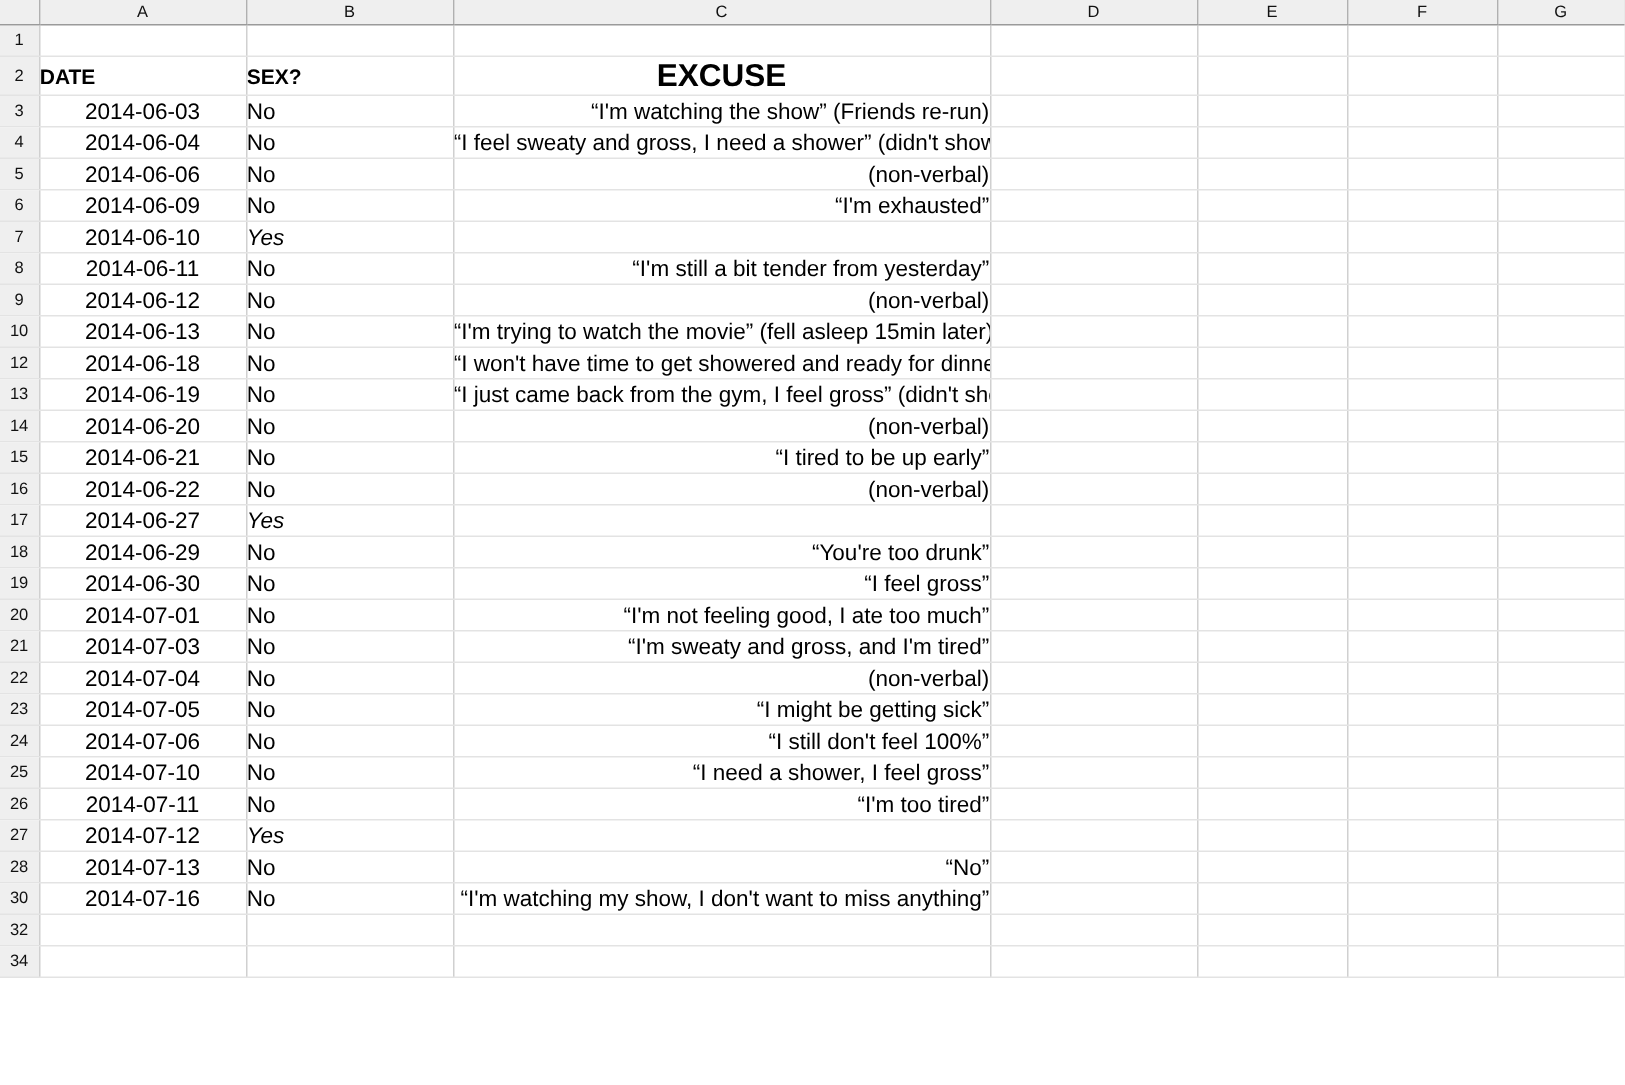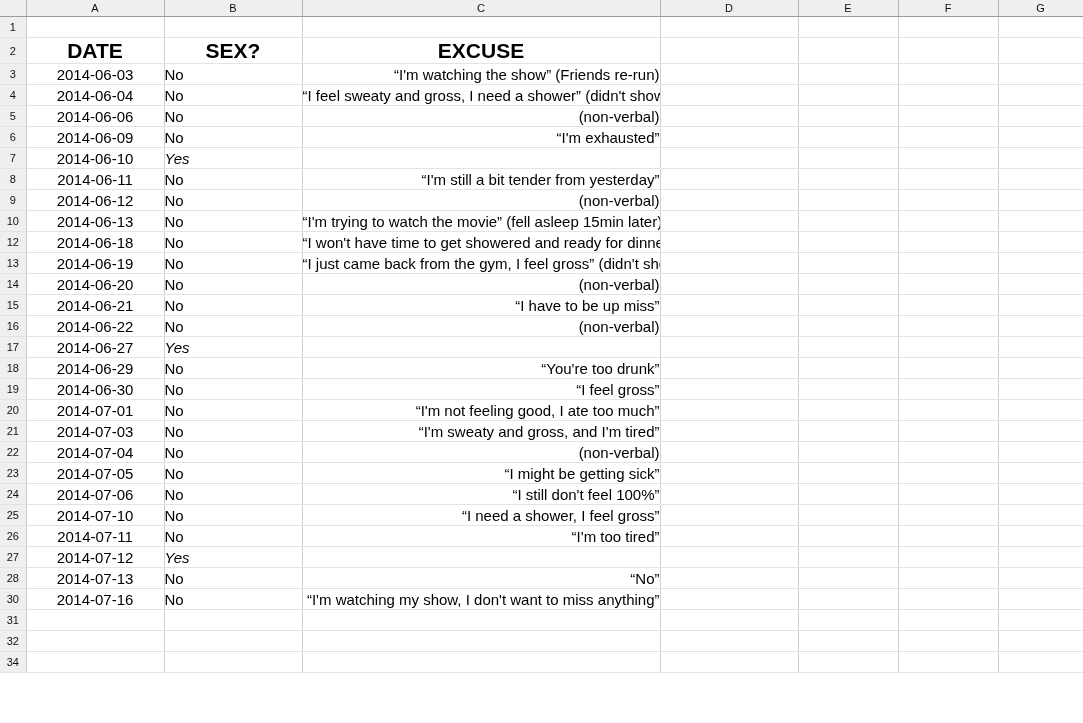--- a/index.html
+++ b/index.html
@@ -62,23 +62,23 @@
   .c-c { width: 358px; text-align: right; }
   .c-d { width: 138px; }
   .c-e { width: 100px; }
   .c-f { width: 100px; }
   .c-g { width: 85px; }
 
   tr.r-normal td { height: 20px; }
   tr.r-title td { height: 25px; }
 
   td.title-cell {
-    font-size: 21px;
+    font-size: 14px;
     font-weight: bold;
-    text-align: center;
+    text-align: left;
     margin-top: 20px;
   }
   td.title-c {
     font-size: 21px;
     font-weight: bold;
     text-align: center;
     margin-top: 30px;
   }
   .italic { font-style: italic; }
 </style>
@@ -236,21 +236,21 @@
         <td class="cell c-c">(non-verbal)</td>
         <td class="cell c-d"></td>
         <td class="cell c-e"></td>
         <td class="cell c-f"></td>
         <td class="cell c-g"></td>
       </tr>
       <tr class="r-normal">
         <td class="rowhead">15</td>
         <td class="cell c-a">2014-06-21</td>
         <td class="cell c-b">No</td>
-        <td class="cell c-c">“I have to be up miss”</td>
+        <td class="cell c-c">“I tired to be up early”</td>
         <td class="cell c-d"></td>
         <td class="cell c-e"></td>
         <td class="cell c-f"></td>
         <td class="cell c-g"></td>
       </tr>
       <tr class="r-normal">
         <td class="rowhead">16</td>
         <td class="cell c-a">2014-06-22</td>
         <td class="cell c-b">No</td>
         <td class="cell c-c">(non-verbal)</td>
@@ -377,30 +377,20 @@
         <td class="cell c-d"></td>
         <td class="cell c-e"></td>
         <td class="cell c-f"></td>
         <td class="cell c-g"></td>
       </tr>
       <tr class="r-normal">
         <td class="rowhead">30</td>
         <td class="cell c-a">2014-07-16</td>
         <td class="cell c-b">No</td>
         <td class="cell c-c">“I'm watching my show, I don't want to miss anything”</td>
-        <td class="cell c-d"></td>
-        <td class="cell c-e"></td>
-        <td class="cell c-f"></td>
-        <td class="cell c-g"></td>
-      </tr>
-      <tr class="r-normal">
-        <td class="rowhead">31</td>
-        <td class="cell c-a"></td>
-        <td class="cell c-b"></td>
-        <td class="cell c-c"></td>
         <td class="cell c-d"></td>
         <td class="cell c-e"></td>
         <td class="cell c-f"></td>
         <td class="cell c-g"></td>
       </tr>
       <tr class="r-normal">
         <td class="rowhead">32</td>
         <td class="cell c-a"></td>
         <td class="cell c-b"></td>
         <td class="cell c-c"></td>

